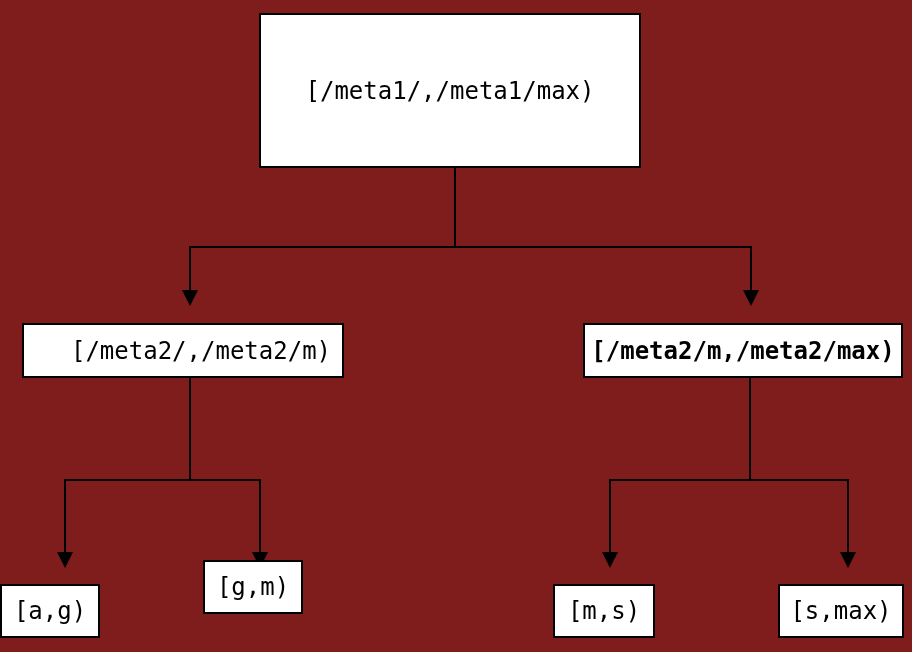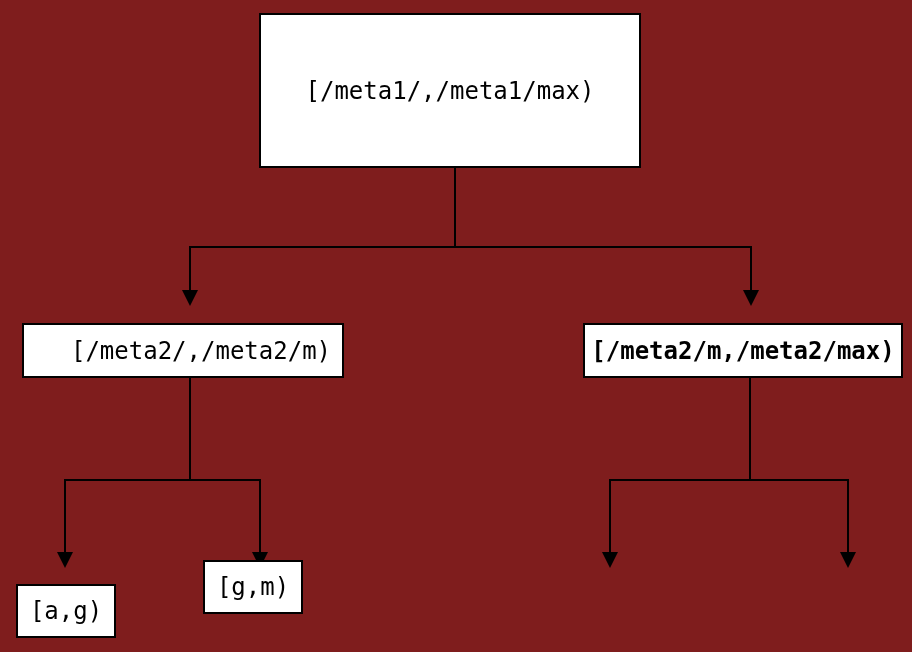--- a/index.html
+++ b/index.html
@@ -31,21 +31,21 @@
     align-items: center;
     justify-content: center;
     font-size: 24px;
     color: #000000;
     white-space: nowrap;
     line-height: 1;
   }
   .node-root   { left: 259px; top: 13px;  width: 382px; height: 155px; }
   .node-left   { left: 22px;  top: 323px; width: 322px; height: 55px; padding-left: 36px; }
   .node-right  { left: 583px; top: 323px; width: 320px; height: 55px; font-weight: bold; }
-  .node-ll     { left: 16px;   top: 584px; width: 100px; height: 54px; }
+  .node-ll     { left: 0;   top: 584px; width: 100px; height: 54px; }
   .node-lr     { left: 203px; top: 560px; width: 100px; height: 54px; }
   .node-rl     { left: 553px; top: 584px; width: 102px; height: 54px; }
   .node-rr     { left: 778px; top: 584px; width: 126px; height: 54px; }
 </style>
 </head>
 <body>
 
 <div class="canvas">
 
   <svg class="connectors" viewBox="0 0 912 652" xmlns="http://www.w3.org/2000/svg">
@@ -89,15 +89,21 @@
   </div>
 
   <div class="node node-ll">
     <span>[a,g)</span>
   </div>
 
   <div class="node node-lr">
     <span>[g,m)</span>
   </div>
 
+  <div class="node node-rl">
+    <span>[m,s)</span>
+  </div>
 
+  <div class="node node-rr">
+    <span>[s,max)</span>
+  </div>
 
 </div>
 
 </body></html>

